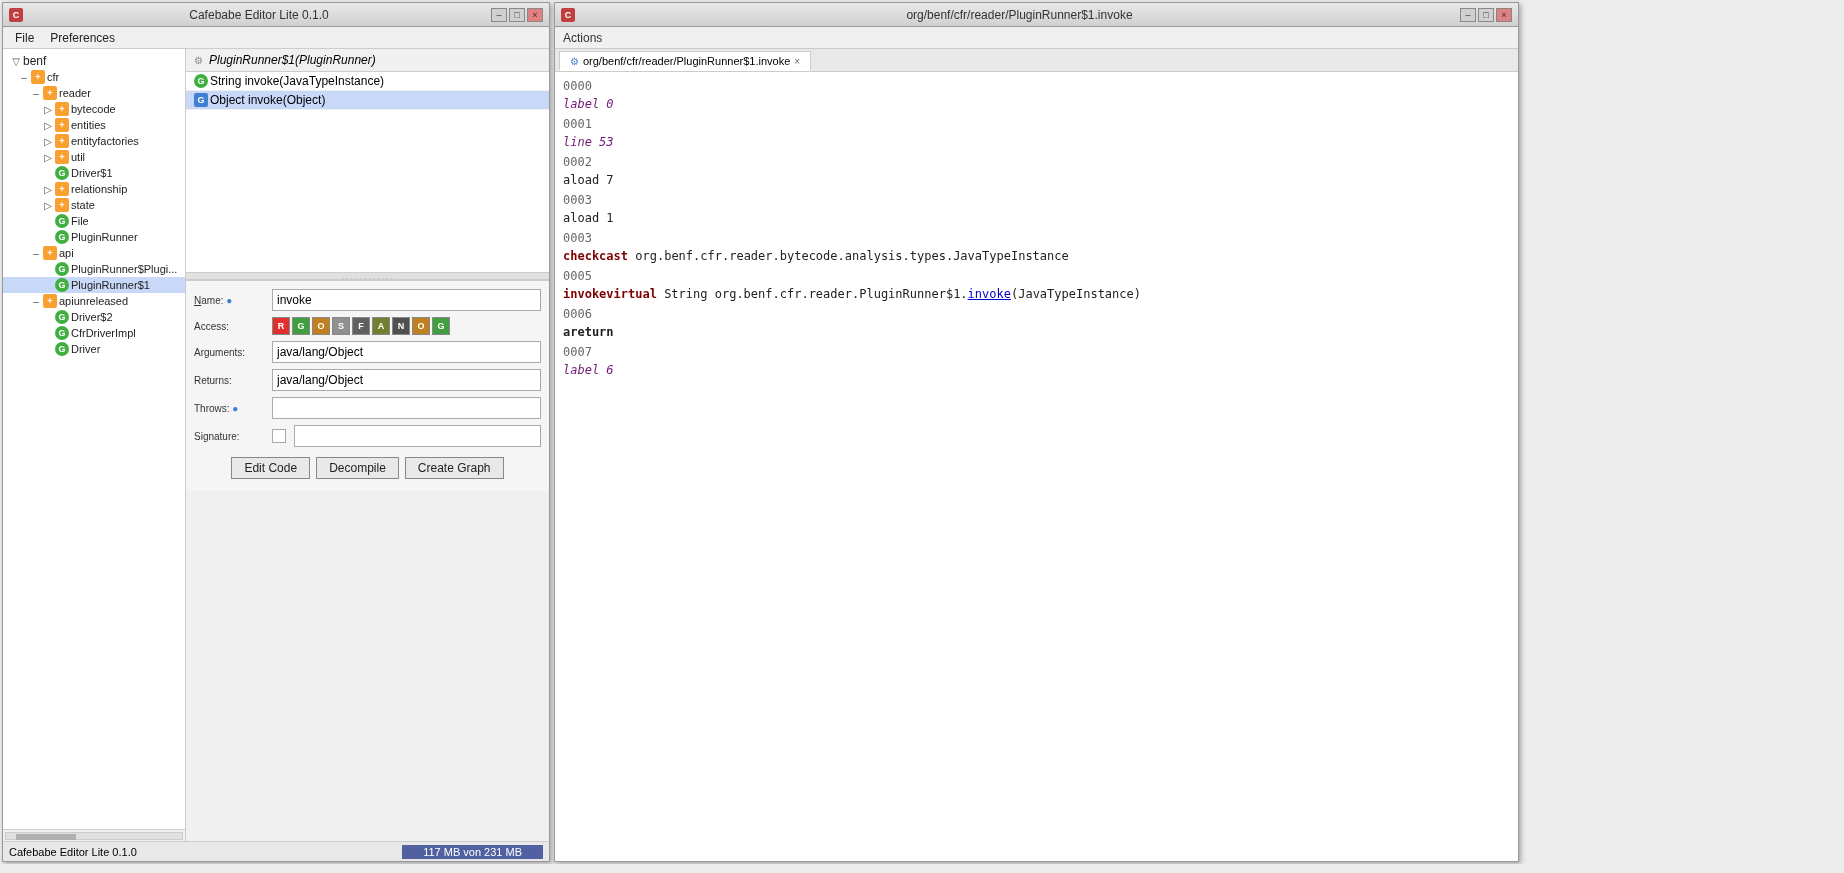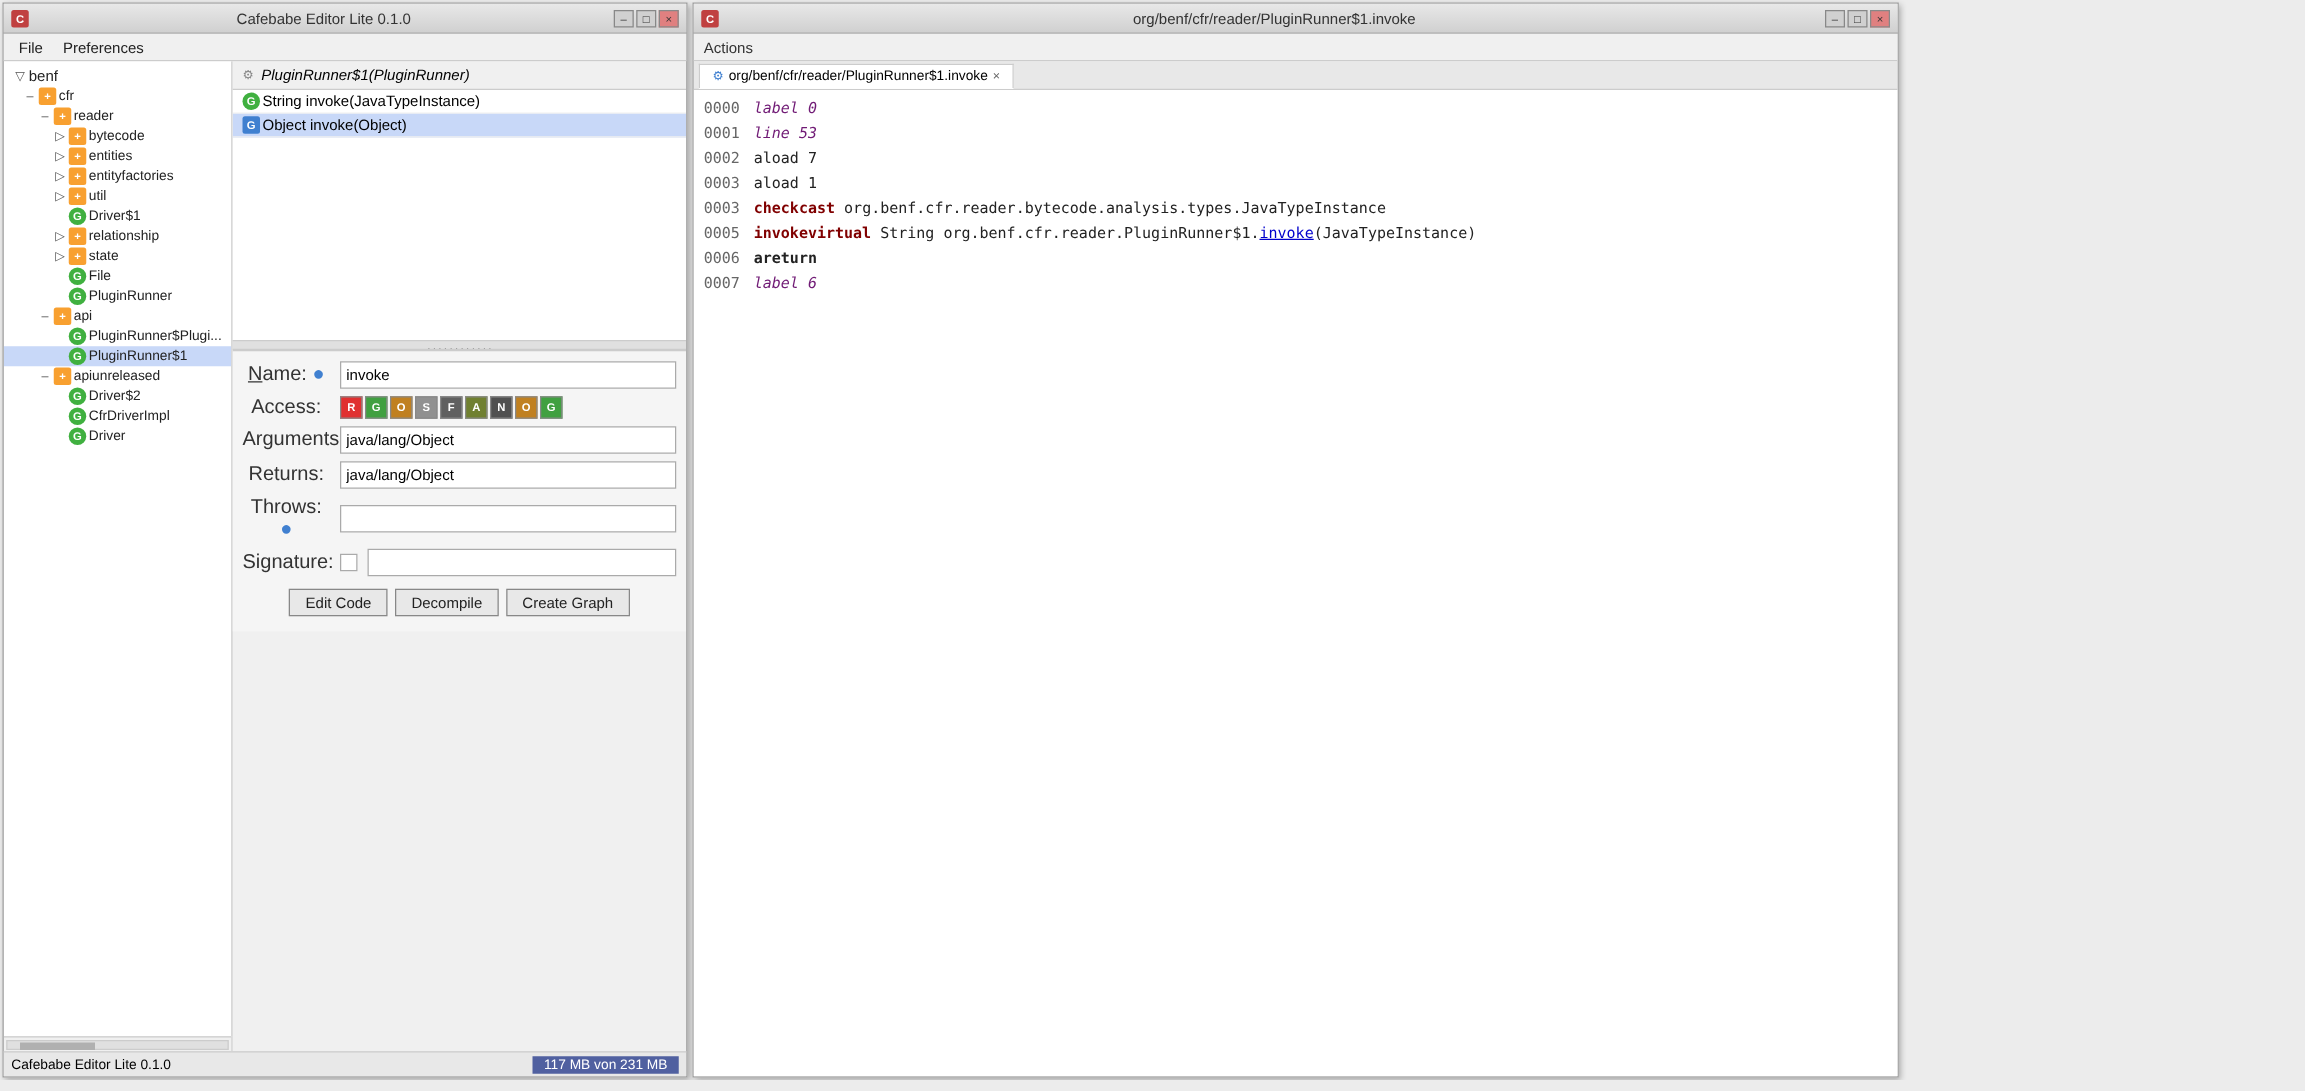--- a/index.html
+++ b/index.html
@@ -192,23 +192,23 @@
     }
 
     .detail-row {
       display: flex;
       align-items: center;
       gap: 8px;
     }
 
     .detail-label {
       width: 70px;
-      font-size: 16px;
+      font-size: 10px;
       color: #333;
-      text-align: center;
+      text-align: left;
     }
 
     .detail-input {
       flex: 1;
       height: 22px;
       border: 1px solid #aaa;
       background: white;
       padding: 2px 4px;
       font-size: 12px;
       outline: none;
@@ -268,21 +268,21 @@
       display: flex;
       justify-content: space-between;
       align-items: center;
       height: 20px;
       font-size: 11px;
     }
 
     .memory-badge {
       background: #5060a0;
       color: white;
-      padding: 1px 9px;
+      padding: 1px 21px;
       font-size: 11px;
     }
 
     
     .right-window {
       width: 965px;
       height: 860px;
     }
 
     .actions-bar {
@@ -337,20 +337,21 @@
       padding: 4px 0;
     }
 
     .bytecode-row {
       display: flex;
       align-items: baseline;
       padding: 1px 8px;
       font-family: monospace;
       font-size: 12px;
       line-height: 18px;
+      flex-direction: column;
     }
 
     .bc-addr {
       width: 40px;
       color: #666;
       flex-shrink: 0;
     }
 
     .bc-instr { color: #222; }
     .bc-instr .keyword { color: #800000; font-weight: bold; }

